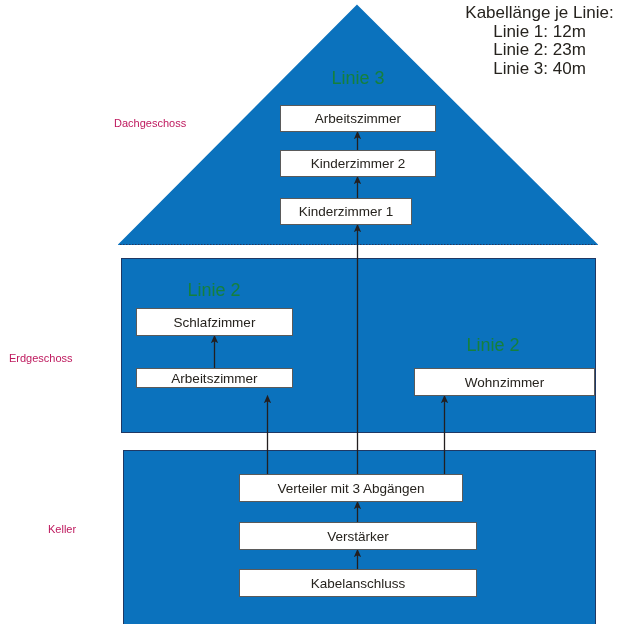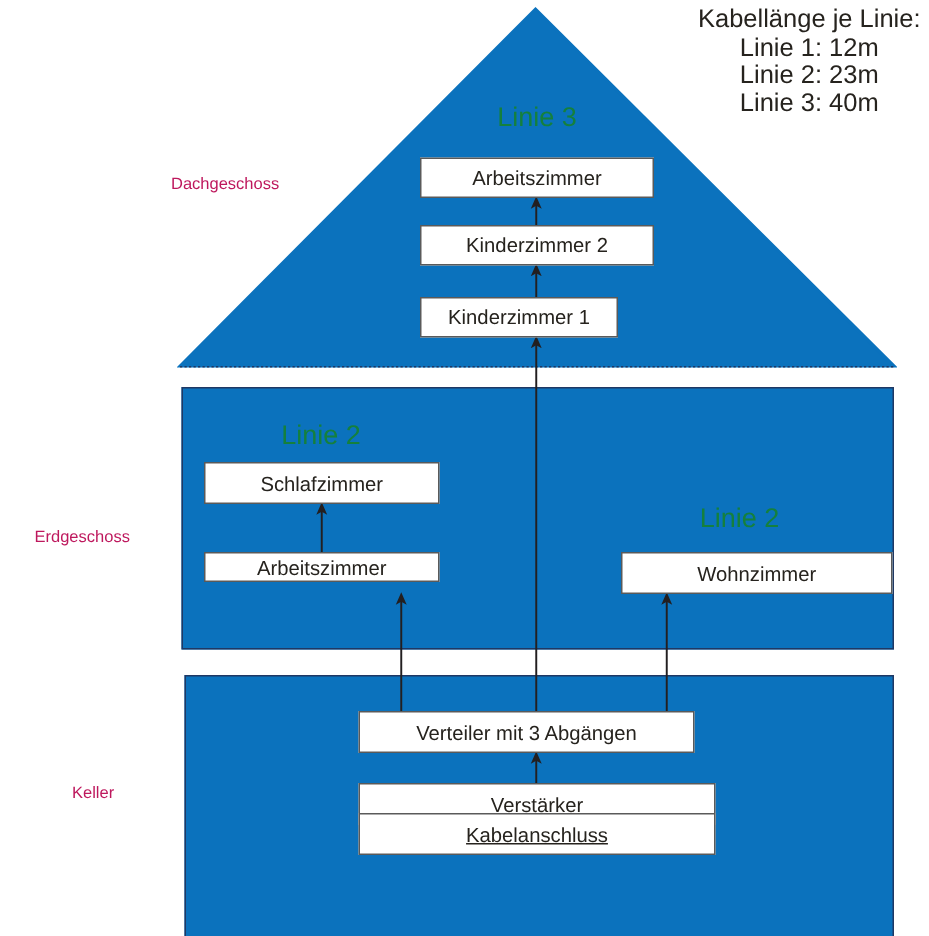--- a/index.html
+++ b/index.html
@@ -48,21 +48,21 @@
 
   
   .floor-label {
     position: absolute;
     font-size: 11px;
     line-height: 16px;
     color: #be185d;
     white-space: nowrap;
   }
   #label-dachgeschoss { left: 114px; top: 115px; }
-  #label-erdgeschoss  { left: 23px;   top: 350px; }
+  #label-erdgeschoss  { left: 9px;   top: 350px; }
   #label-keller       { left: 48px;  top: 521px; }
 
   
   .linie-caption {
     position: absolute;
     font-size: 18px;
     line-height: 16px;
     color: #15803d;
     white-space: nowrap;
     text-align: center;
@@ -92,21 +92,21 @@
   #box-kinderzimmer-1 { left: 280px; top: 198px; width: 132px; height: 27px; }
 
   
   #box-schlafzimmer  { left: 136px; top: 308px; width: 157px; height: 28px; }
   #box-arbeitszimmer { left: 136px; top: 368px; width: 157px; height: 20px; }
   #box-wohnzimmer    { left: 414px; top: 368px; width: 181px; height: 28px; }
 
   
   #box-verteiler      { left: 239px; top: 474px; width: 224px; height: 28px; }
   #box-verstaerker    { left: 239px; top: 522px; width: 238px; height: 28px; }
-  #box-kabelanschluss { left: 239px; top: 542px; width: 238px; height: 28px; text-decoration: underline; }
+  #box-kabelanschluss { left: 239px; top: 569px; width: 238px; height: 28px; }
 
   
   #connectors {
     position: absolute;
     left: 0;
     top: 0;
     width: 619px;
     height: 624px;
     z-index: 4;
     pointer-events: none;

